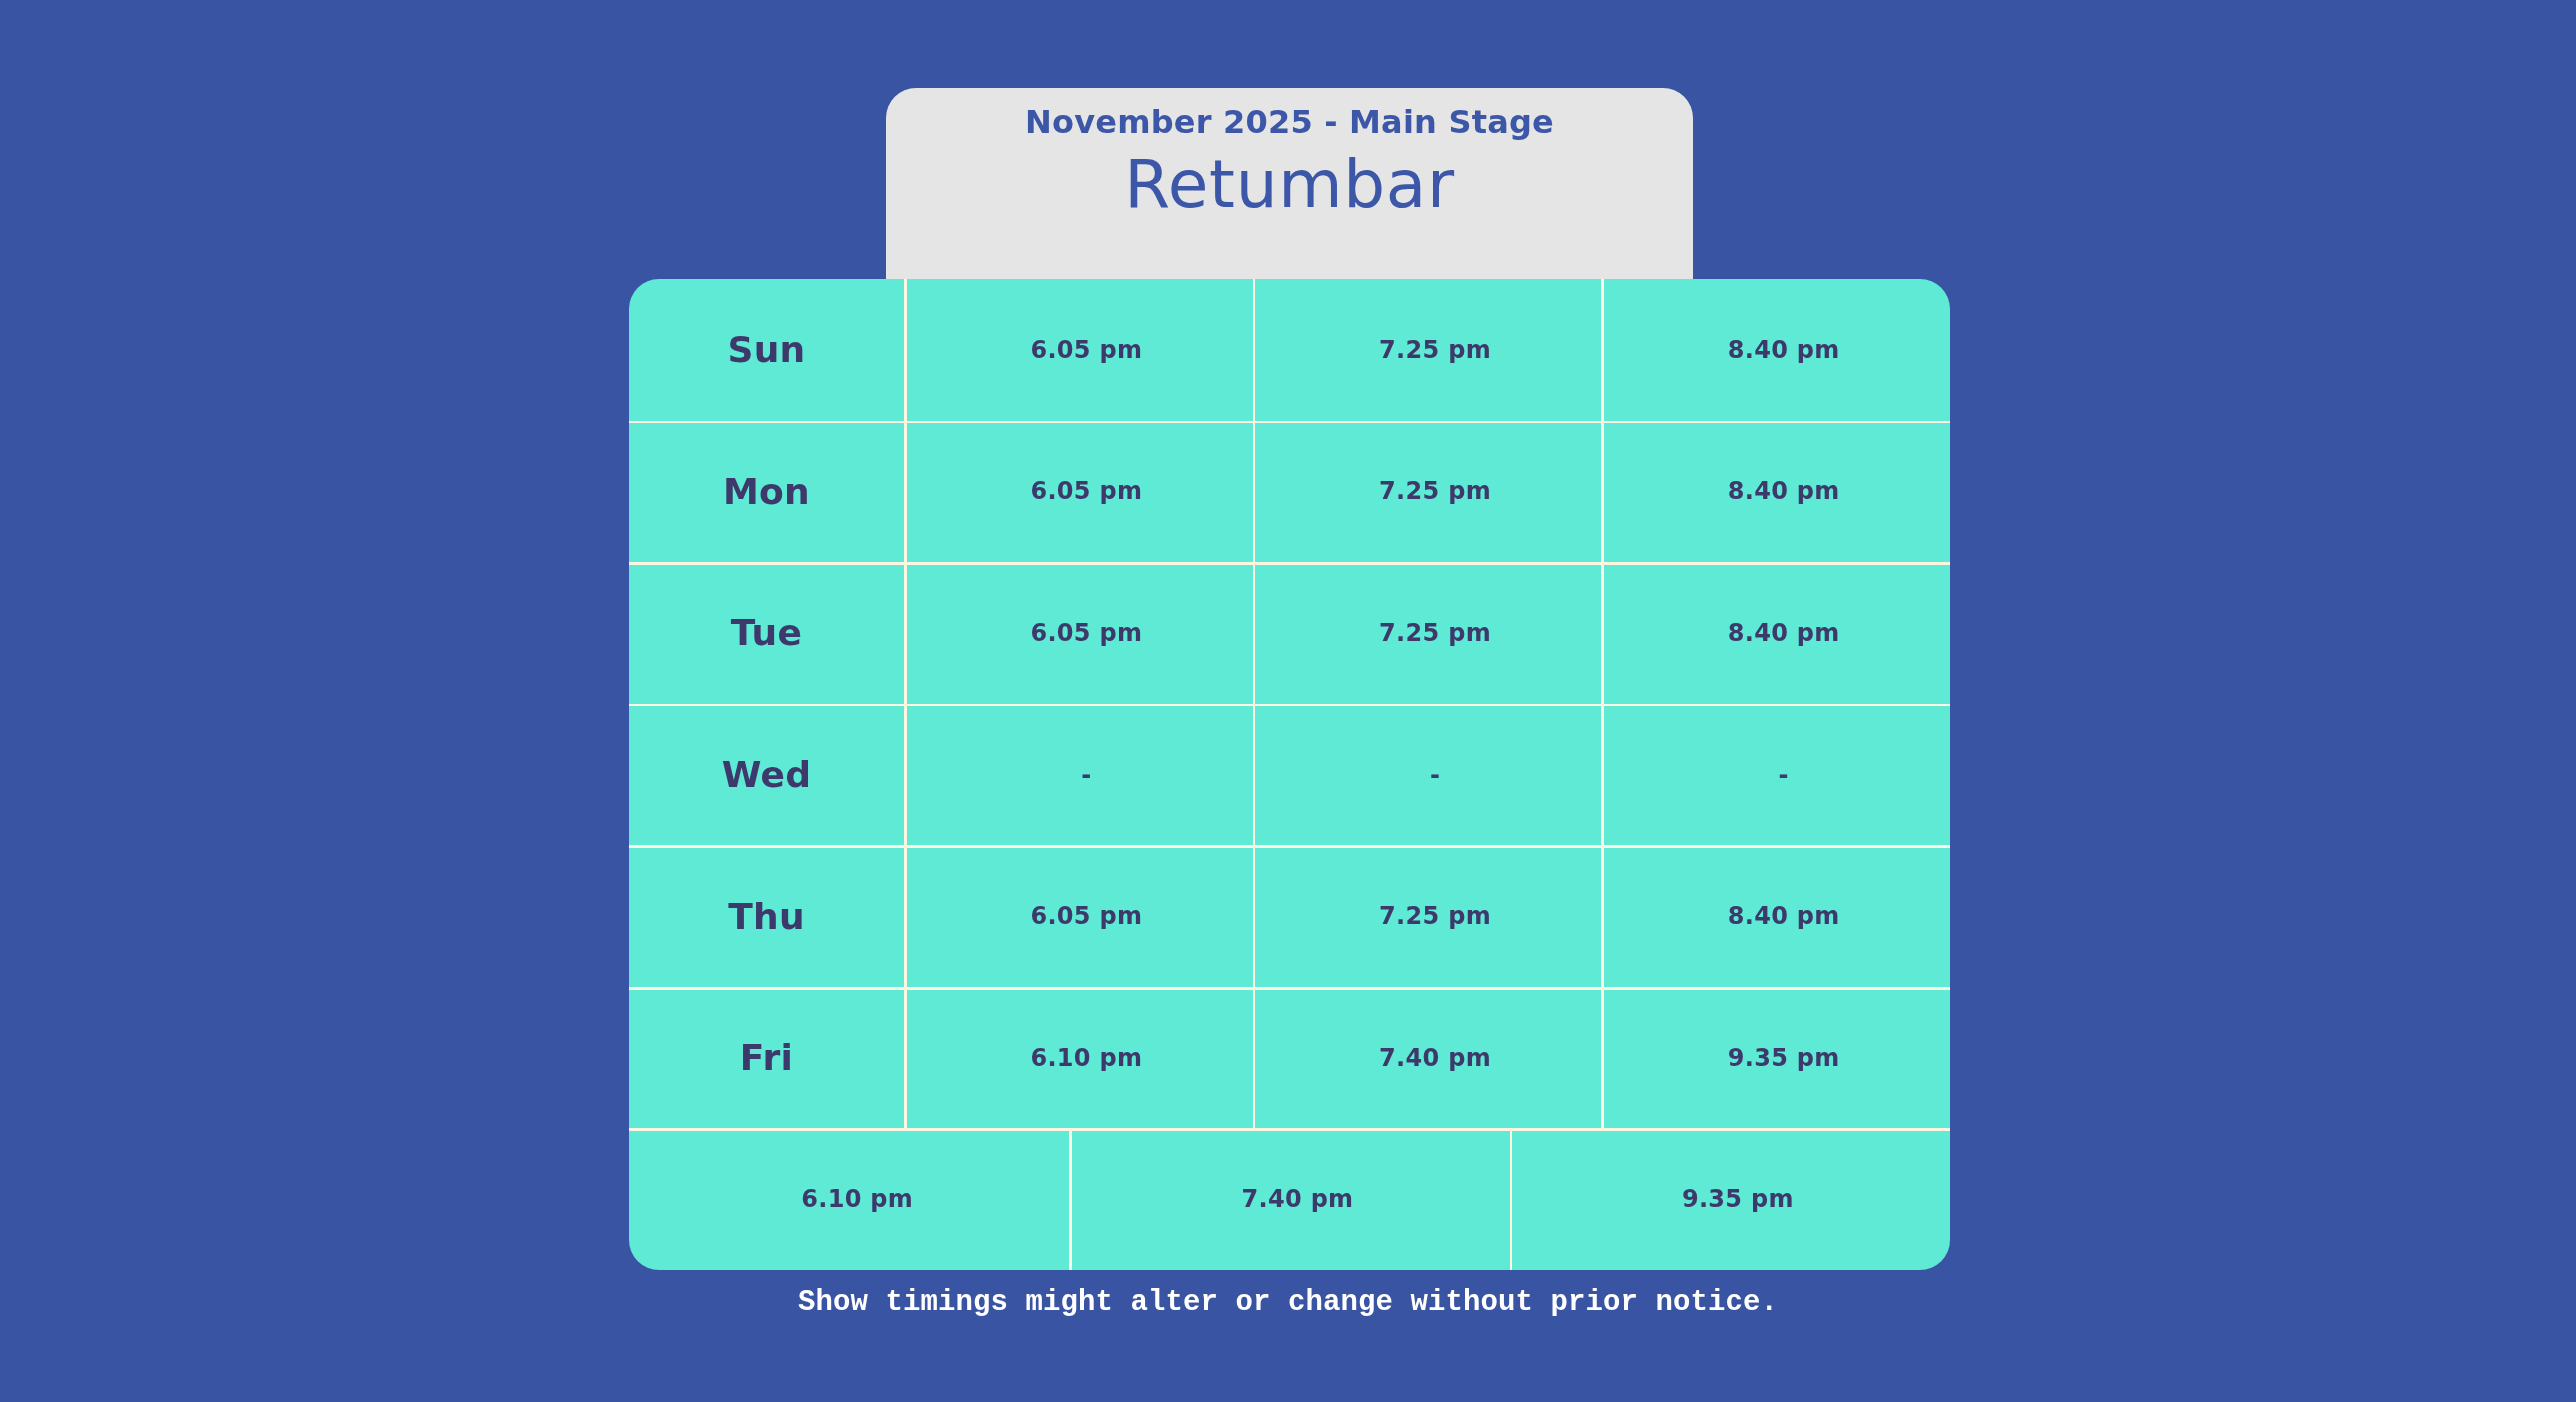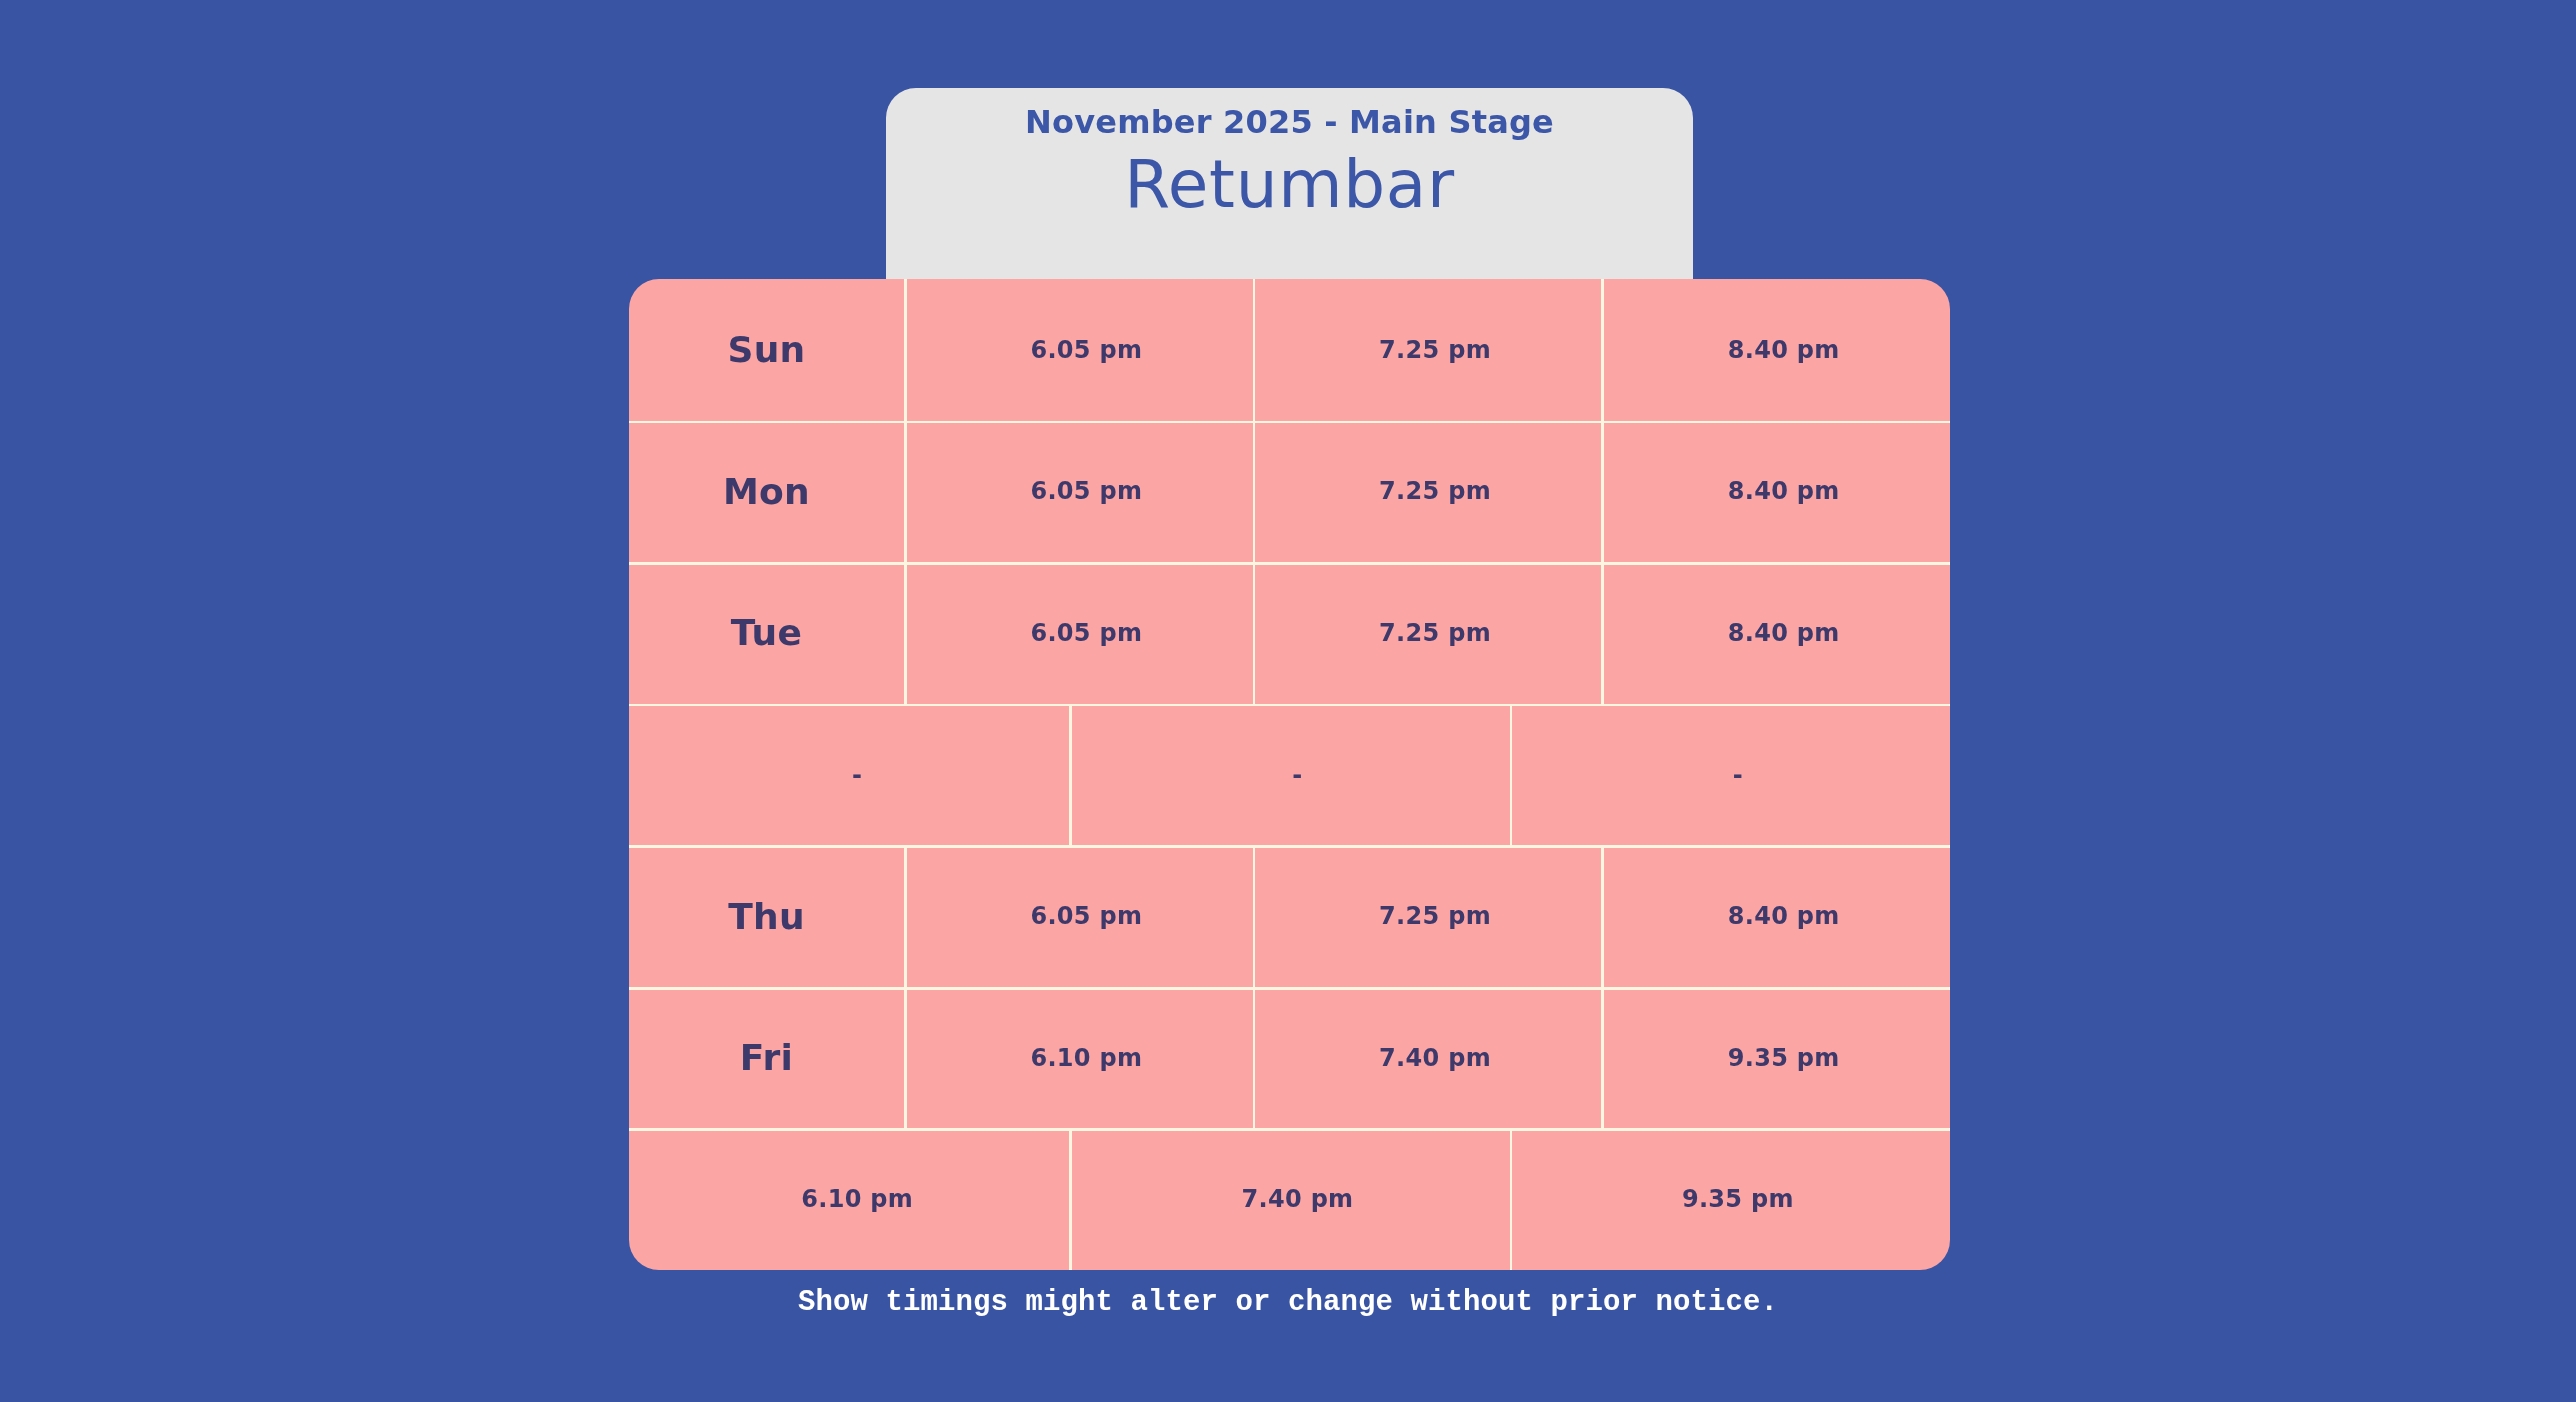--- a/index.html
+++ b/index.html
@@ -54,21 +54,21 @@
     font-family: "DejaVu Sans", sans-serif;
   }
 
   
   .schedule-table {
     position: absolute;
     left: 629px;
     top: 279px;
     width: 1321px;
     height: 991px;
-    background: #fca5a5;
+    background: #5eead4;
     border-radius: 30px;
     overflow: hidden;
     display: flex;
     flex-direction: column;
   }
 
   .row {
     flex: 1 1 0;
     display: flex;
     position: relative;
@@ -155,20 +155,21 @@
     </div>
 
     <div class="row">
       <div class="cell cell-day">Tue</div>
       <div class="cell cell-time">6.05 pm</div>
       <div class="cell cell-time">7.25 pm</div>
       <div class="cell cell-time">8.40 pm</div>
     </div>
 
     <div class="row">
+      <div class="cell cell-day">Wed</div>
       <div class="cell cell-time">-</div>
       <div class="cell cell-time">-</div>
       <div class="cell cell-time">-</div>
     </div>
 
     <div class="row">
       <div class="cell cell-day">Thu</div>
       <div class="cell cell-time">6.05 pm</div>
       <div class="cell cell-time">7.25 pm</div>
       <div class="cell cell-time">8.40 pm</div>

